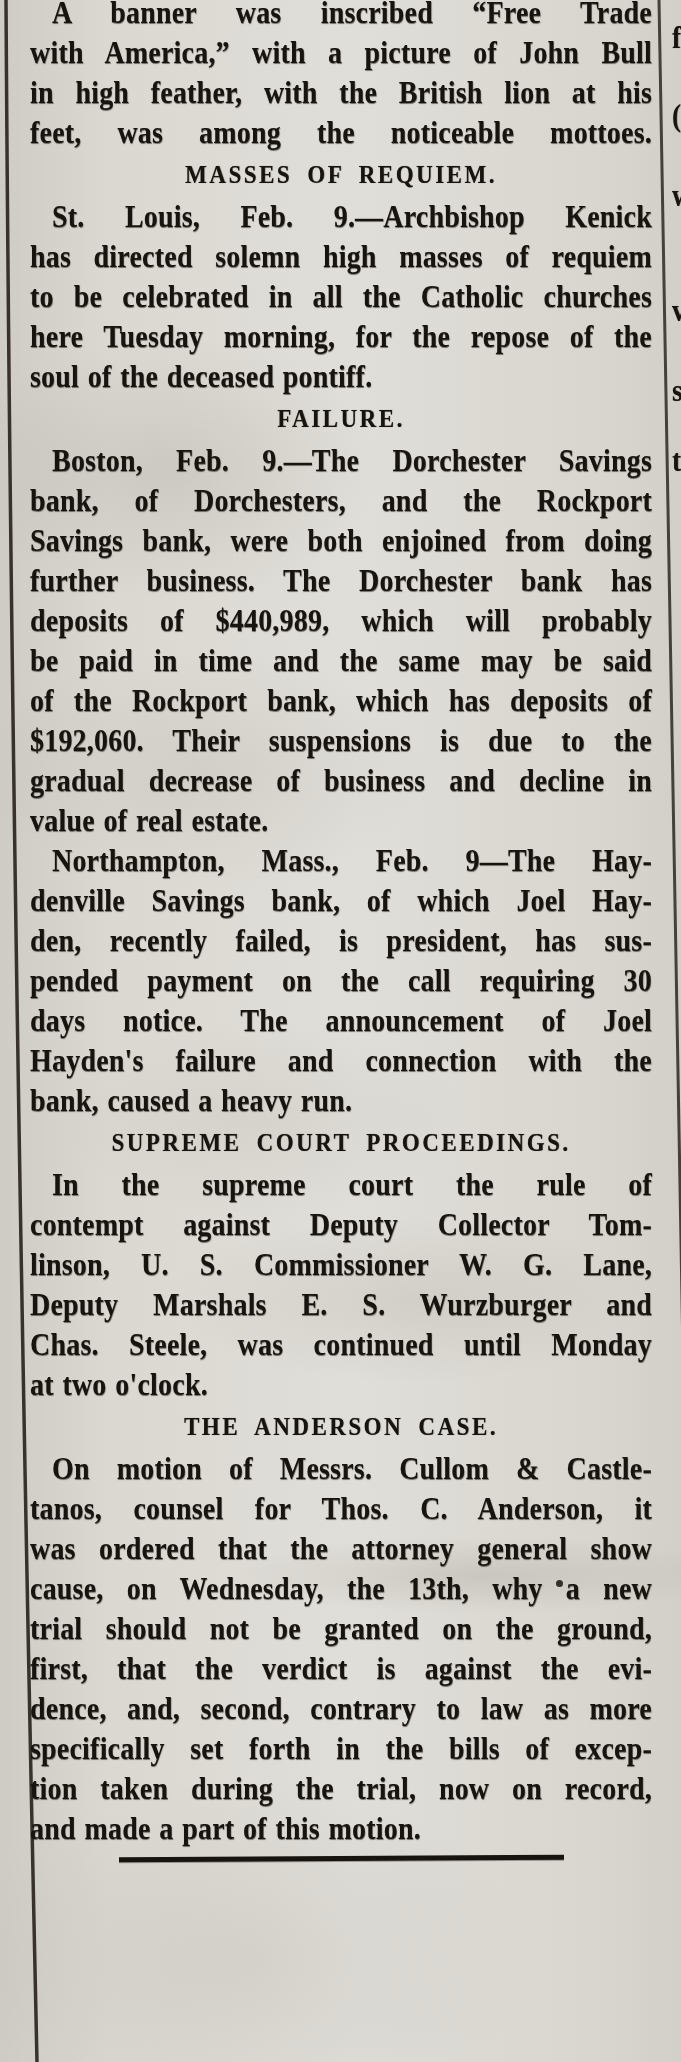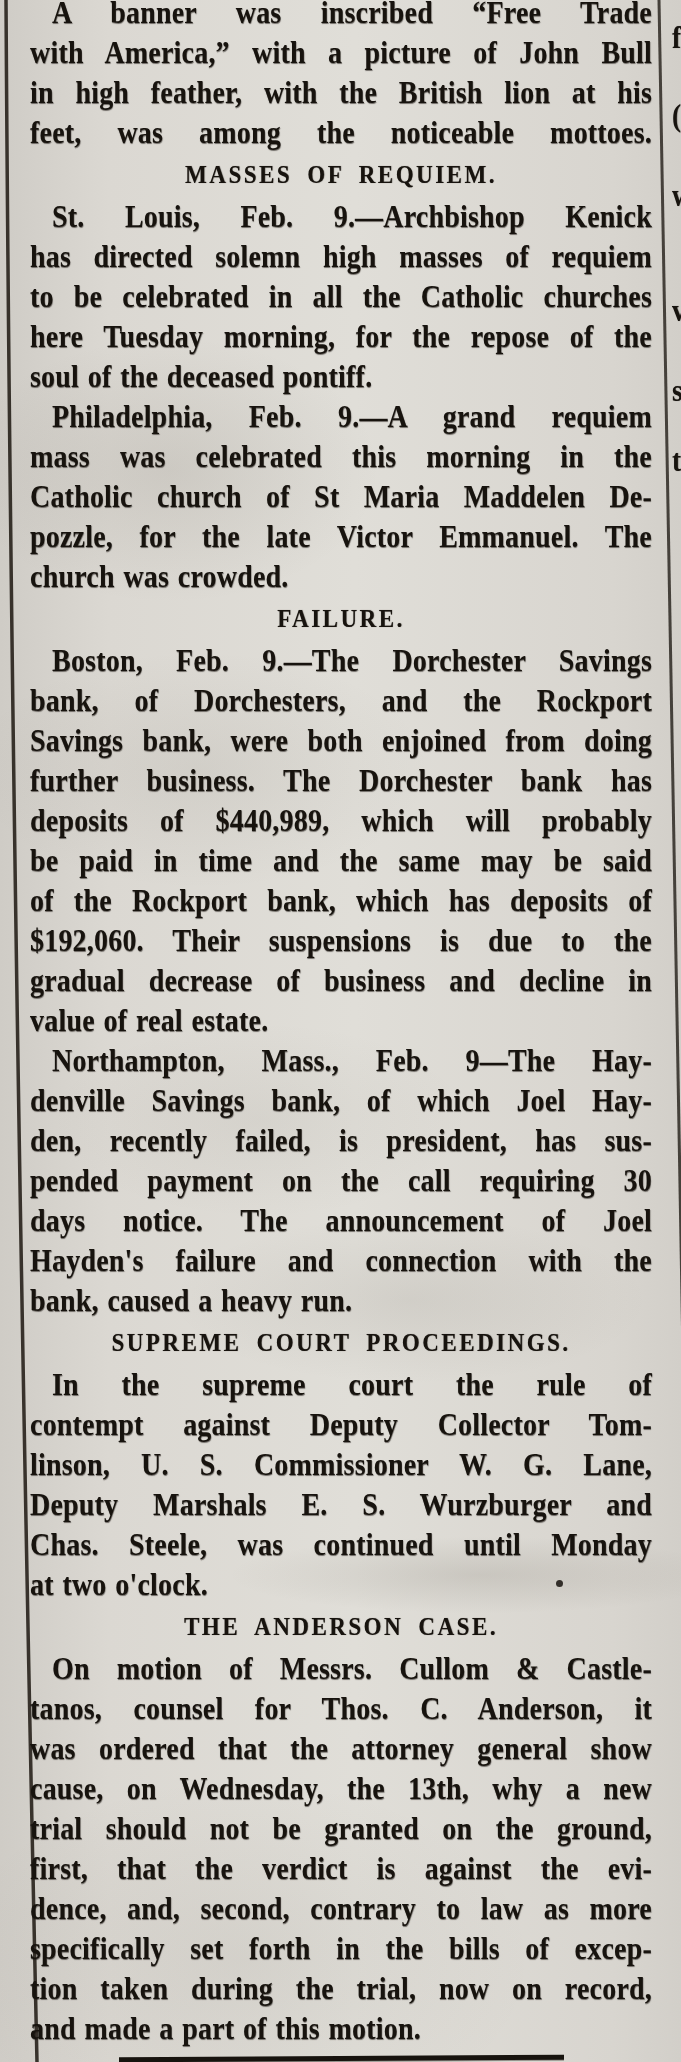--- a/index.html
+++ b/index.html
@@ -88,27 +88,20 @@
     </div>
 
     <div class="heading">MASSES OF REQUIEM.</div>
     <div>
       <div class="line first">St. Louis, Feb. 9.—Archbishop Kenick</div>
       <div class="line">has directed solemn high masses of requiem</div>
       <div class="line">to be celebrated in all the Catholic churches</div>
       <div class="line">here Tuesday morning, for the repose of the</div>
       <div class="line last">soul of the deceased pontiff.</div>
     </div>
-    <div>
-      <div class="line first">Philadelphia, Feb. 9.—A grand requiem</div>
-      <div class="line">mass was celebrated this morning in the</div>
-      <div class="line">Catholic church of St Maria Maddelen De-</div>
-      <div class="line">pozzle, for the late Victor Emmanuel.  The</div>
-      <div class="line last">church was crowded.</div>
-    </div>
 
     <div class="heading">FAILURE.</div>
     <div>
       <div class="line first">Boston, Feb. 9.—The Dorchester Savings</div>
       <div class="line">bank, of Dorchesters, and the Rockport</div>
       <div class="line">Savings bank, were both enjoined from doing</div>
       <div class="line">further business.  The Dorchester bank has</div>
       <div class="line">deposits of $440,989, which will probably</div>
       <div class="line">be paid in time and the same may be said</div>
       <div class="line">of the Rockport bank, which has deposits of</div>

